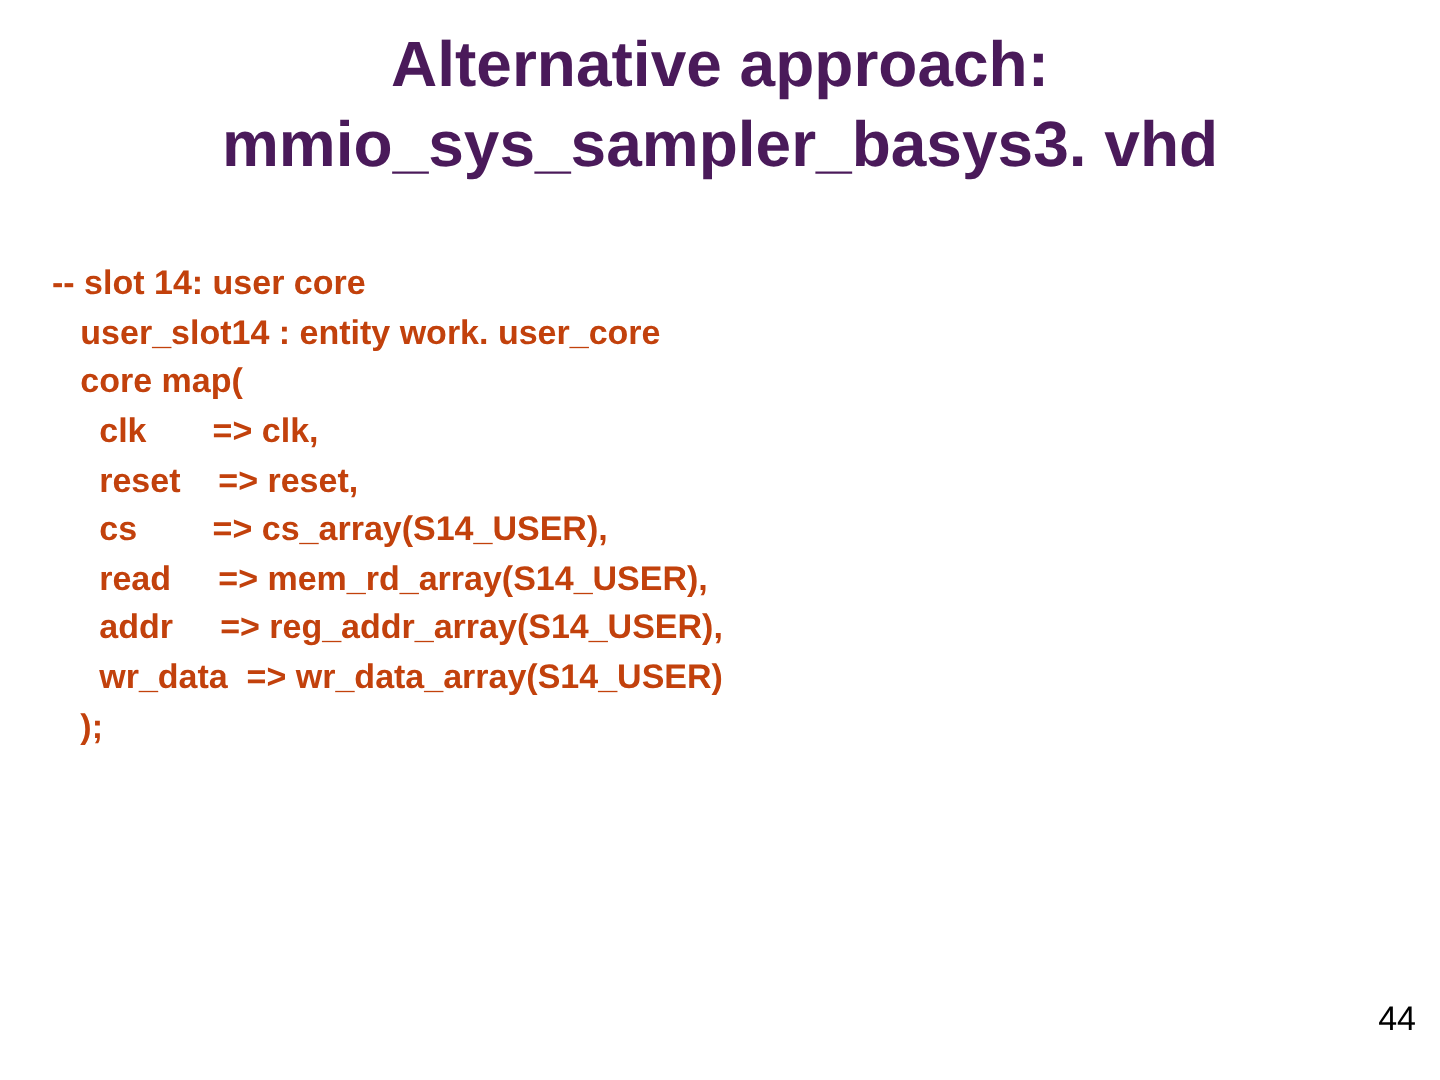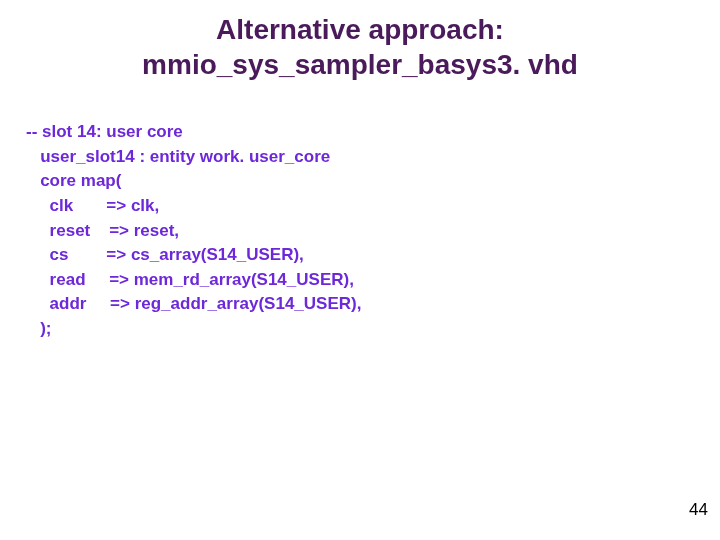--- a/index.html
+++ b/index.html
@@ -10,34 +10,34 @@
     font-family: Arial, Helvetica, sans-serif;
     position: relative;
     overflow: hidden;
   }
   .title-block {
     text-align: center;
     padding-top: 12px;
     padding-bottom: 20px;
   }
   .title-line {
-    font-size: 28px;
+    font-size: 32px;
     font-weight: bold;
     color: #4a1a5a;
     line-height: 1.25;
     text-align: center;
   }
   .code-block {
     padding-left: 26px;
     padding-top: 18px;
   }
   .code-line {
     font-size: 17px;
     font-weight: bold;
-    color: #6d28d9;
+    color: #c2410c;
     line-height: 1.45;
     font-family: Arial, Helvetica, sans-serif;
     white-space: pre;
   }
   .page-num {
     position: absolute;
     bottom: 20px;
     right: 12px;
     font-size: 17px;
     color: #000000;
@@ -53,16 +53,17 @@
 
 <div class="code-block">
   <div class="code-line">-- slot 14: user core</div>
   <div class="code-line">   user_slot14 : entity work. user_core</div>
   <div class="code-line">   core map(</div>
   <div class="code-line">     clk       =&gt; clk,</div>
   <div class="code-line">     reset    =&gt; reset,</div>
   <div class="code-line">     cs        =&gt; cs_array(S14_USER),</div>
   <div class="code-line">     read     =&gt; mem_rd_array(S14_USER),</div>
   <div class="code-line">     addr     =&gt; reg_addr_array(S14_USER),</div>
+  <div class="code-line">     wr_data  =&gt; wr_data_array(S14_USER)</div>
   <div class="code-line">   );</div>
 </div>
 
 <div class="page-num">44</div>
 
 </body></html>

